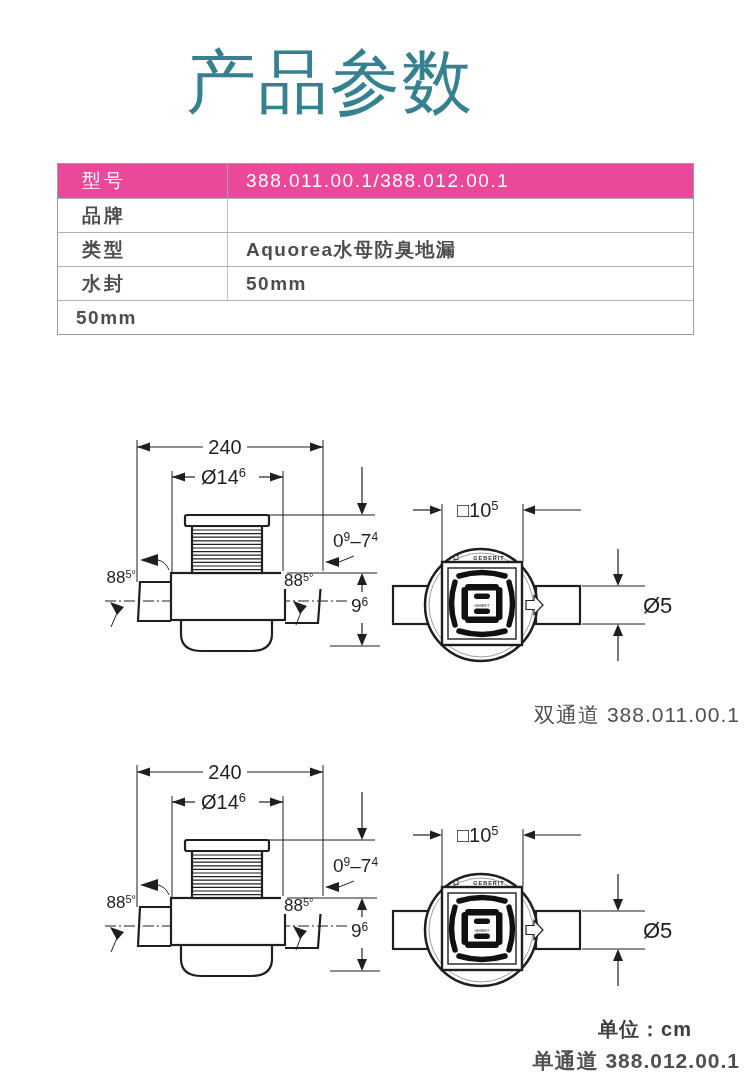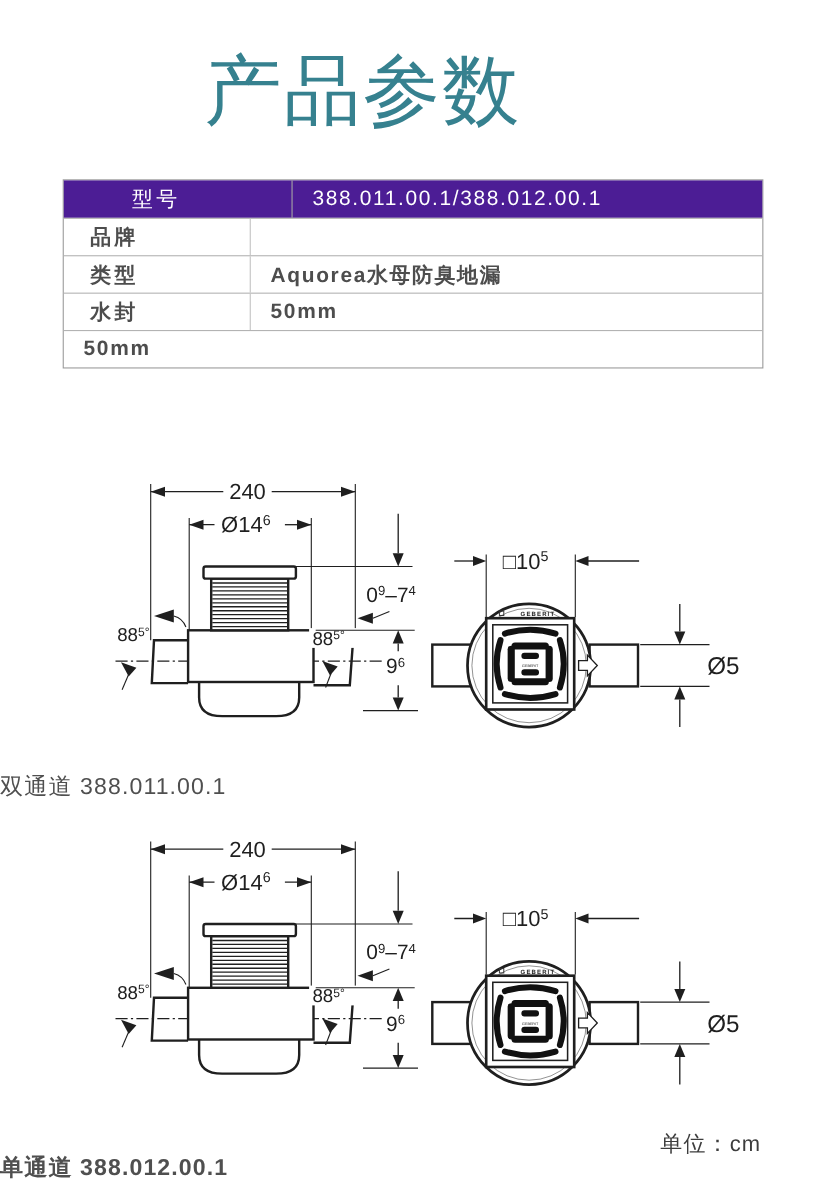--- a/index.html
+++ b/index.html
@@ -4,35 +4,35 @@
 <style>
   html,body{margin:0;padding:0;background:#fff;}
   .page{position:relative;width:750px;height:1083px;background:#ffffff;overflow:hidden;
         font-family:"Liberation Sans","DejaVu Sans",sans-serif;}
   .title{position:absolute;top:36px;left:0;width:660px;text-align:center;
          font-size:70px;font-weight:500;letter-spacing:2px;color:#36818F;}
   
   .spec{position:absolute;left:57px;top:163px;width:637px;border:1px solid #9b9b9b;
         box-sizing:border-box;}
   .row{display:grid;grid-template-columns:170px 1fr;height:33px;}
-  .row.header{background:#4c1d95;height:34px;padding-left:38px;}
+  .row.header{background:#ec4899;height:34px;}
   .row + .row{border-top:1px solid #b3b3b3;font-weight:bold;}
   .cell{display:flex;align-items:center;font-size:19px;color:#4d4d4d;box-sizing:border-box;}
   .cell.key{padding-left:24px;letter-spacing:3px;border-right:1px solid #c2c2c2;}
   .cell.val{padding-left:18px;letter-spacing:1.5px;}
   .row.header .cell{color:#ffffff;}
   .row.header .cell.key{border-right:1px solid #a5a5a5;}
   
   .diagram{position:absolute;left:65px;width:620px;height:270px;}
   .diagram.d1{top:435px;} .diagram.d2{top:760px;}
-  .caption{position:absolute;left:0;width:740px;text-align:left;font-size:21px;
+  .caption{position:absolute;left:0;width:740px;text-align:right;font-size:21px;
            color:#4f4f4f;letter-spacing:1px;}
   .caption.c1{top:701px;} .caption.c2{top:1047px;font-weight:bold;}
   .unit{position:absolute;top:1016px;right:58px;font-size:20px;color:#3d3d3d;
-        letter-spacing:1px;font-weight:400;margin-top:10px;}
+        letter-spacing:1px;font-weight:700;}
   svg text{font-family:"Liberation Sans","DejaVu Sans",sans-serif;fill:#1f1f1f;}
   svg .ln{stroke:#1f1f1f;fill:none;}
 </style>
 </head>
 <body>
 
 <div class="page">
 
   <div class="title">产品参数</div>
 

